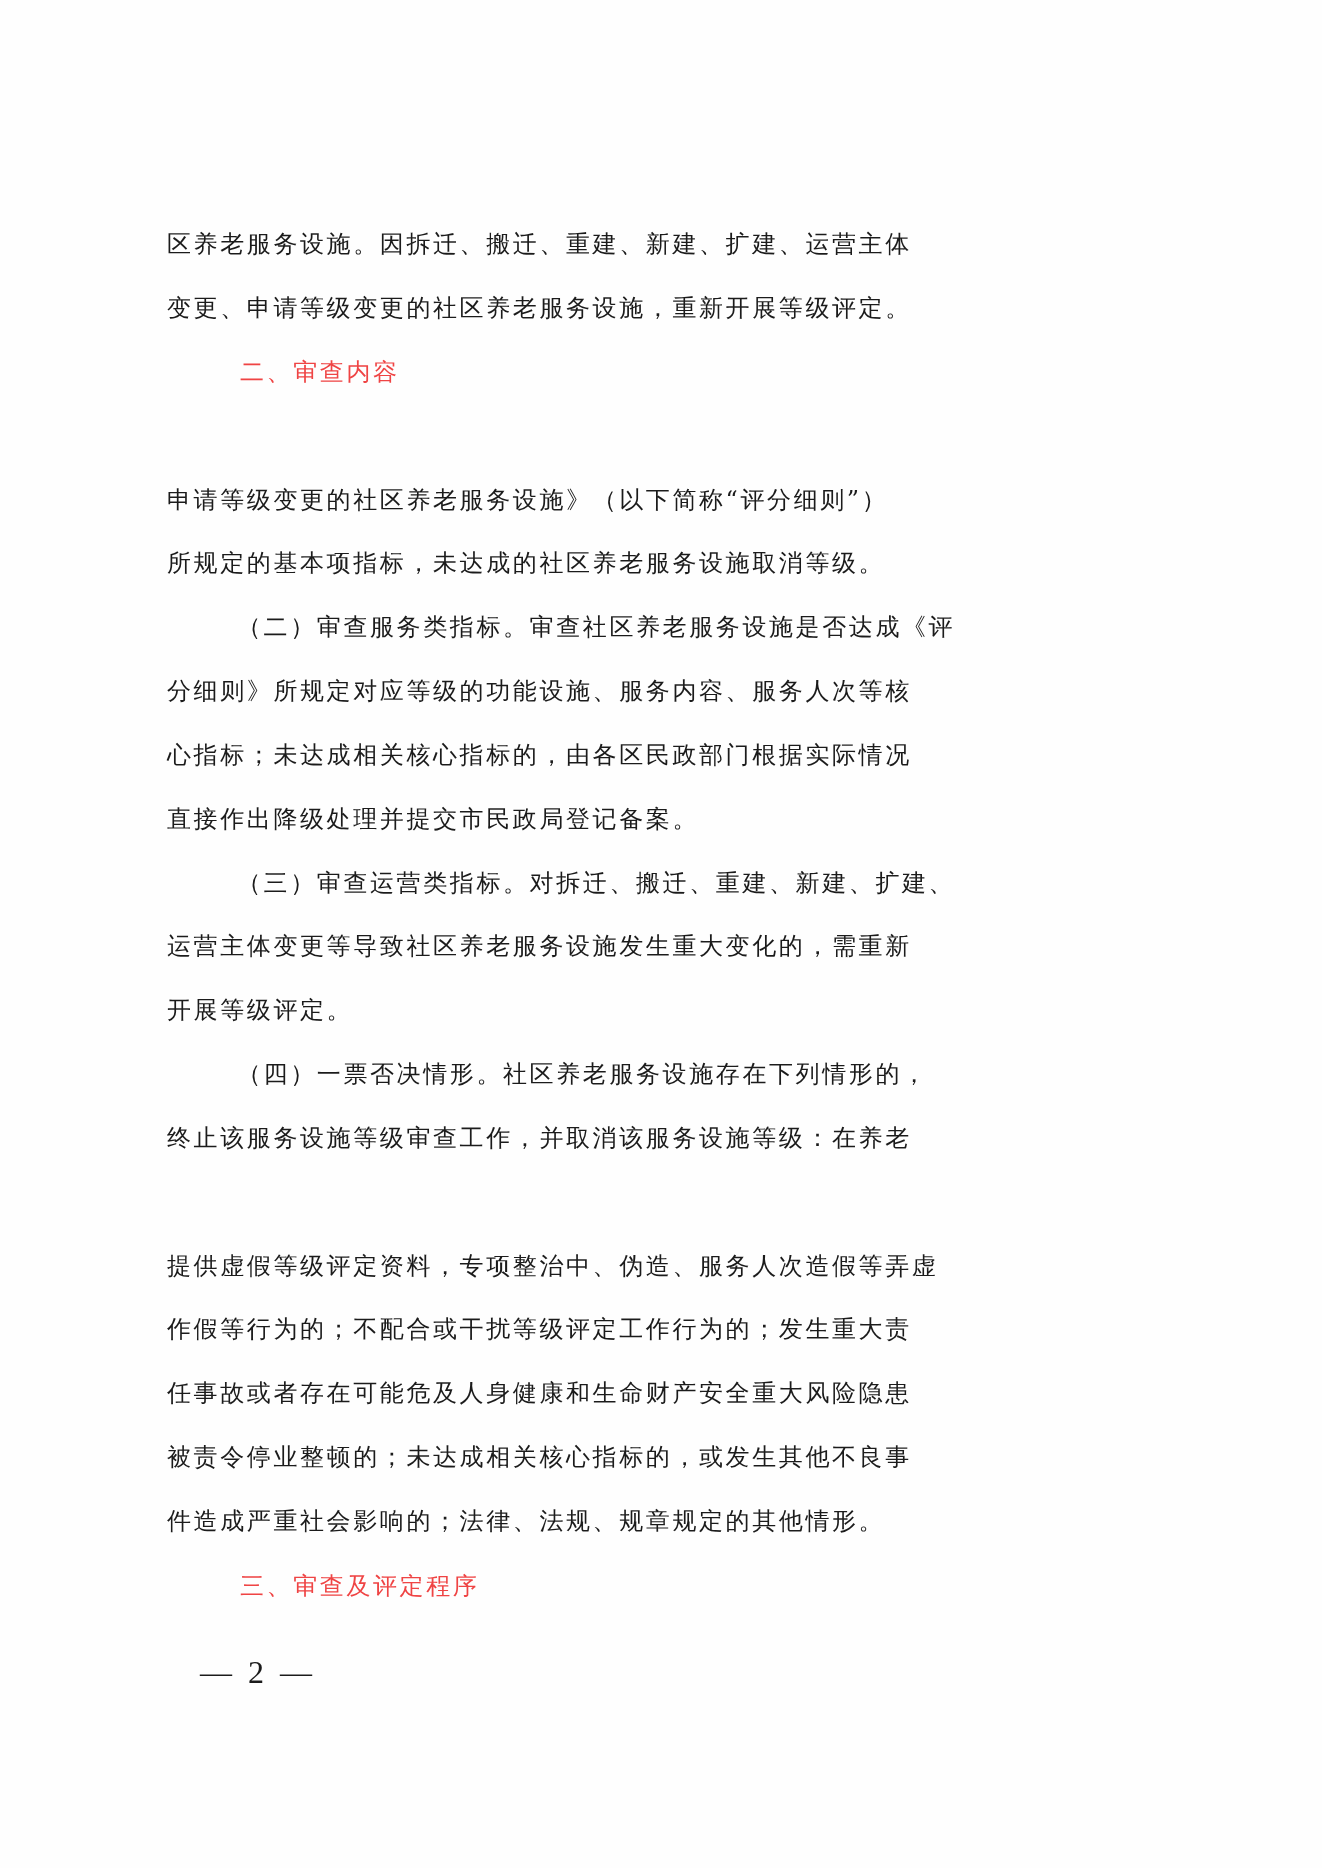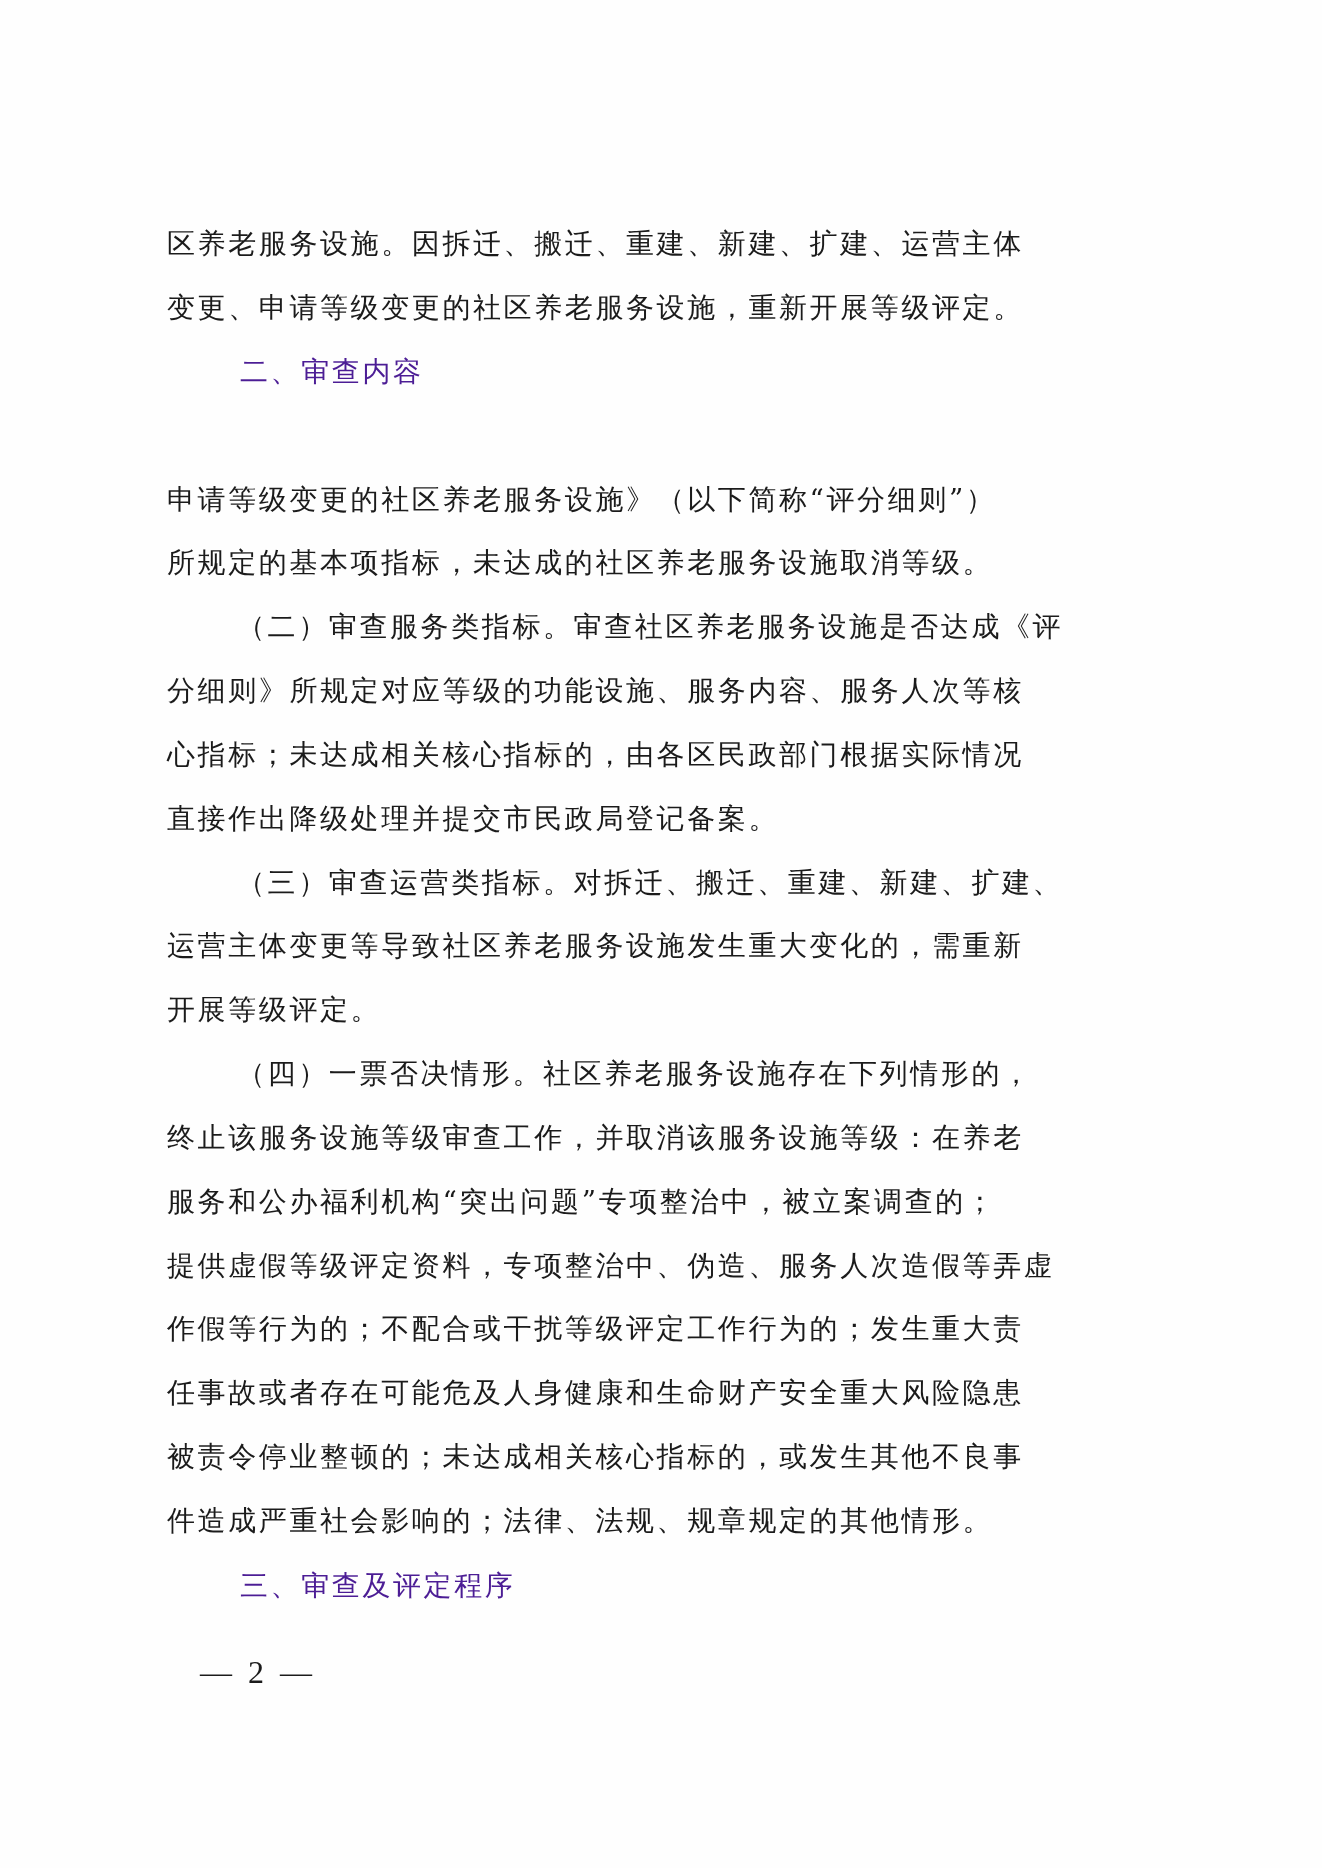--- a/index.html
+++ b/index.html
@@ -5,29 +5,29 @@
   html, body { margin: 0; padding: 0; background: #ffffff; }
   body { width: 1322px; height: 1868px; position: relative; overflow: hidden; }
   .page { position: absolute; left: 0; top: 0; width: 1322px; height: 1868px; background: #fefefe; }
   .line {
     position: absolute;
     left: 167px;
     height: 40px;
     line-height: 40px;
     white-space: nowrap;
     font-family: "DejaVu Serif", "Liberation Serif", serif;
-    font-size: 28px;
+    font-size: 24px;
     letter-spacing: 2.6px;
     color: #1b1b1b;
   }
   .line.indent { left: 237px; }
   .line.heading {
     left: 240px;
     font-family: Liberation Sans, sans-serif;
-    color: #4c1d95;
+    color: #ef4444;
   }
   .page-number {
     position: absolute;
     left: 200px;
     top: 1652px;
     height: 40px;
     line-height: 40px;
     font-family: "Liberation Serif", "DejaVu Serif", serif;
     font-size: 32px;
     color: #1b1b1b;
@@ -46,21 +46,20 @@
   <div class="line" style="top:543px">所规定的基本项指标，未达成的社区养老服务设施取消等级。</div>
   <div class="line indent" style="top:607px">（二）审查服务类指标。审查社区养老服务设施是否达成《评</div>
   <div class="line" style="top:671px">分细则》所规定对应等级的功能设施、服务内容、服务人次等核</div>
   <div class="line" style="top:799px">直接作出降级处理并提交市民政局登记备案。</div>
   <div class="line" style="top:735px">心指标；未达成相关核心指标的，由各区民政部门根据实际情况</div>
   <div class="line indent" style="top:863px">（三）审查运营类指标。对拆迁、搬迁、重建、新建、扩建、</div>
   <div class="line" style="top:926px">运营主体变更等导致社区养老服务设施发生重大变化的，需重新</div>
   <div class="line" style="top:990px">开展等级评定。</div>
   <div class="line indent" style="top:1054px">（四）一票否决情形。社区养老服务设施存在下列情形的，</div>
   <div class="line" style="top:1118px">终止该服务设施等级审查工作，并取消该服务设施等级：在养老</div>
-  <div class="line" style="top:1182px">服务和公办福利机构“突出问题”专项整治中，被立案调查的；</div>
   <div class="line" style="top:1246px">提供虚假等级评定资料，专项整治中、伪造、服务人次造假等弄虚</div>
   <div class="line" style="top:1309px">作假等行为的；不配合或干扰等级评定工作行为的；发生重大责</div>
   <div class="line" style="top:1373px">任事故或者存在可能危及人身健康和生命财产安全重大风险隐患</div>
   <div class="line" style="top:1437px">被责令停业整顿的；未达成相关核心指标的，或发生其他不良事</div>
   <div class="line" style="top:1501px">件造成严重社会影响的；法律、法规、规章规定的其他情形。</div>
   <div class="line heading" style="top:1566px">三、审查及评定程序</div>
 
   <div class="page-number">— 2 —</div>
 </div>
 

